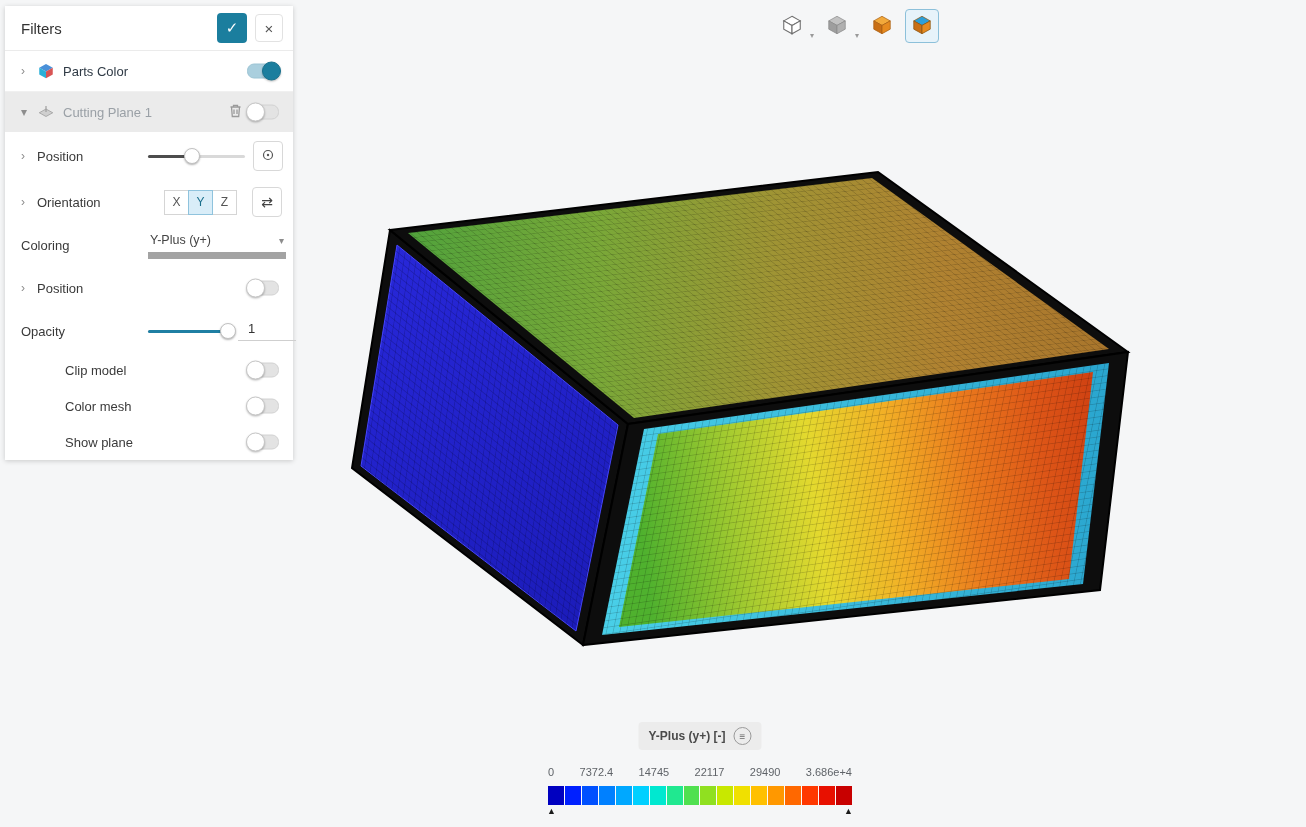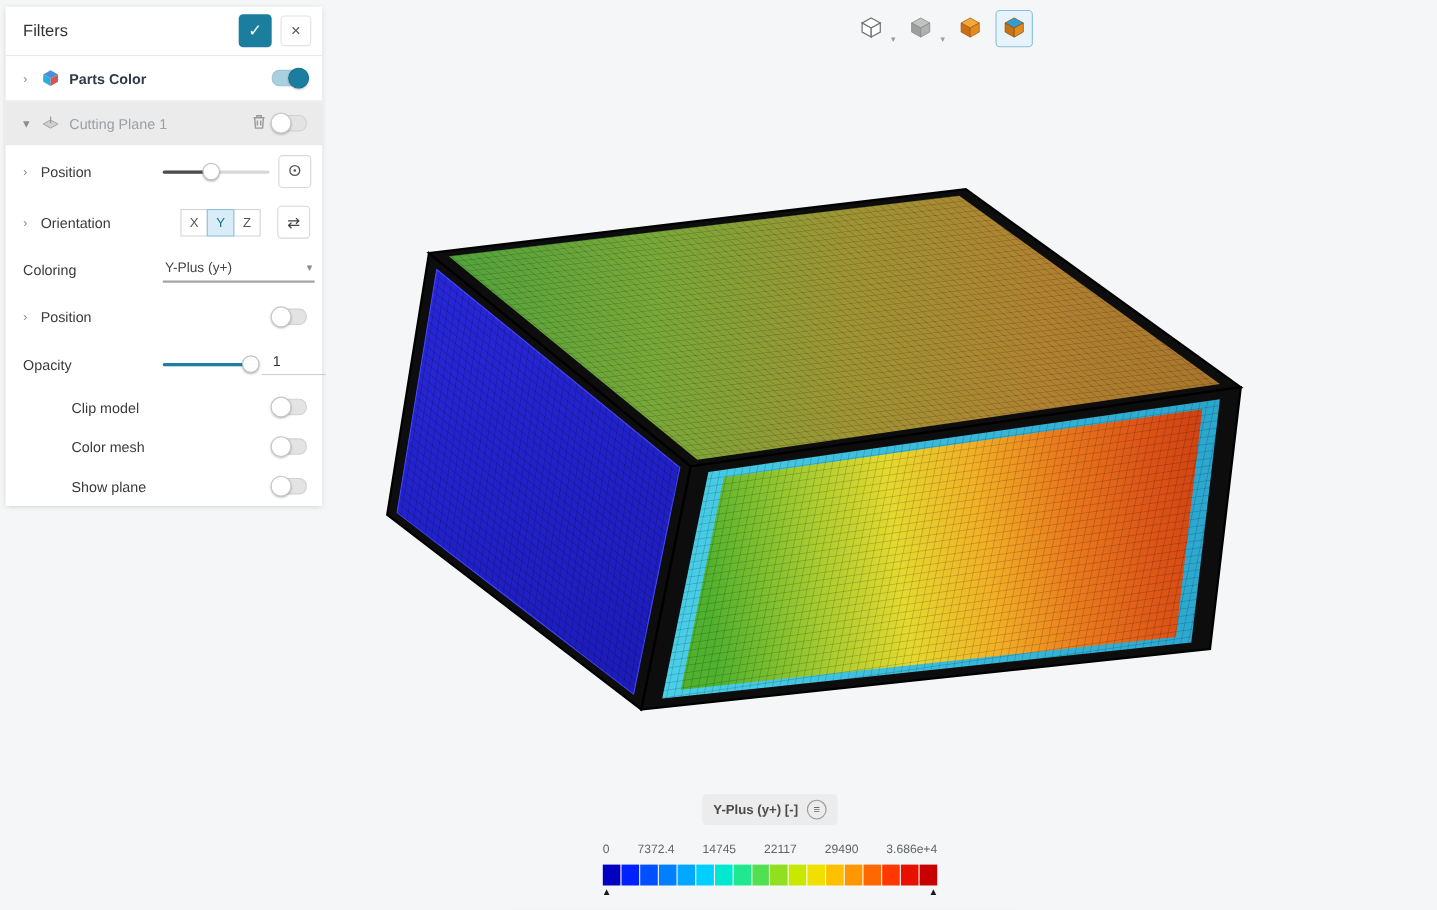--- a/index.html
+++ b/index.html
@@ -27,21 +27,21 @@
   .row-parts{height:40px;border-bottom:1px solid #f0f0f0;}
   .row-cutting{height:40px;background:#ebebeb;color:#9aa0a6;}
   .row-position{height:48px;}
   .row-orientation{height:44px;}
   .row-coloring{height:42px;}
   .row-vectors{height:44px;}
   .row-opacity{height:42px;}
   .row-small{height:36px;margin-left:44px;}
   .chev{color:#8d8d8d;font-size:12px;margin-right:8px;width:8px;display:inline-block;}
   .row-label{color:#3a3a3a;}
-  .row-parts .row-label{color:#2f3a45;font-weight:bold;}
+  .row-parts .row-label{color:#2f3a45;font-weight:normal;}
   .row-cutting .row-label{color:#9aa0a6;}
   .mini-icon{display:inline-flex;margin-right:8px;}
   
   .toggle{position:absolute;right:14px;top:50%;transform:translateY(-50%);
     width:30px;height:13px;border-radius:7px;background:#e3e3e3;border:1px solid #d2d2d2;cursor:pointer;}
   .toggle .knob{position:absolute;left:-2px;top:-3px;width:17px;height:17px;border-radius:50%;
     background:#fff;border:1px solid #c6c6c6;box-shadow:0 1px 2px rgba(0,0,0,.25);}
   .toggle.on{background:#aacfde;border-color:#9cc4d4;}
   .toggle.on .knob{left:14px;background:#1b7e9e;border-color:#17708d;}
   .trash-btn{position:absolute;right:44px;top:50%;transform:translateY(-50%);background:none;border:none;cursor:pointer;display:flex;}
@@ -59,21 +59,21 @@
   .slider-opacity{width:80px;}
   .slider-opacity .fill{width:100%;background:#1f7fa3;}
   .slider-opacity .knob{left:100%;}
   .sq-btn{width:30px;height:30px;border-radius:4px;border:1px solid #d8d8d8;background:#fff;
     display:flex;align-items:center;justify-content:center;color:#444;font-size:14px;cursor:pointer;}
   .axis-group{display:flex;}
   .axis-btn{width:25px;height:25px;border:1px solid #d5d5d5;background:#fff;color:#555;
     font-size:12px;display:flex;align-items:center;justify-content:center;margin-left:-1px;cursor:pointer;font-family:"Liberation Sans",sans-serif;}
   .axis-btn:first-child{margin-left:0;}
   .axis-btn.selected{background:#d9edf8;border-color:#8fc3dd;color:#1b6f8c;z-index:1;}
-  .select{width:134px;border-bottom:2px solid #a3a3a3;display:flex;align-items:center;
+  .select{width:134px;border-bottom:7px solid #a3a3a3;display:flex;align-items:center;
     justify-content:space-between;padding:2px 2px 5px 2px;font-size:12.5px;color:#444;cursor:pointer;}
   .select .sel-chev{color:#8d8d8d;font-size:10px;}
   .opacity-value{width:48px;border-bottom:1px solid #cfcfcf;padding:0 0 4px 10px;font-size:13px;color:#333;margin-left:10px;}
   
   .toolbar{position:absolute;left:775px;top:9px;display:flex;align-items:center;gap:6px;z-index:5;}
   .tb-group{display:flex;align-items:flex-end;}
   .tb-btn{width:34px;height:34px;border-radius:4px;border:1px solid transparent;background:transparent;
     display:flex;align-items:center;justify-content:center;cursor:pointer;padding:0;}
   .tb-btn.selected{background:#e7f3fa;border-color:#8cc0da;}
   .tb-chev{font-size:8px;color:#9a9a9a;margin-left:1px;margin-bottom:3px;cursor:pointer;}

